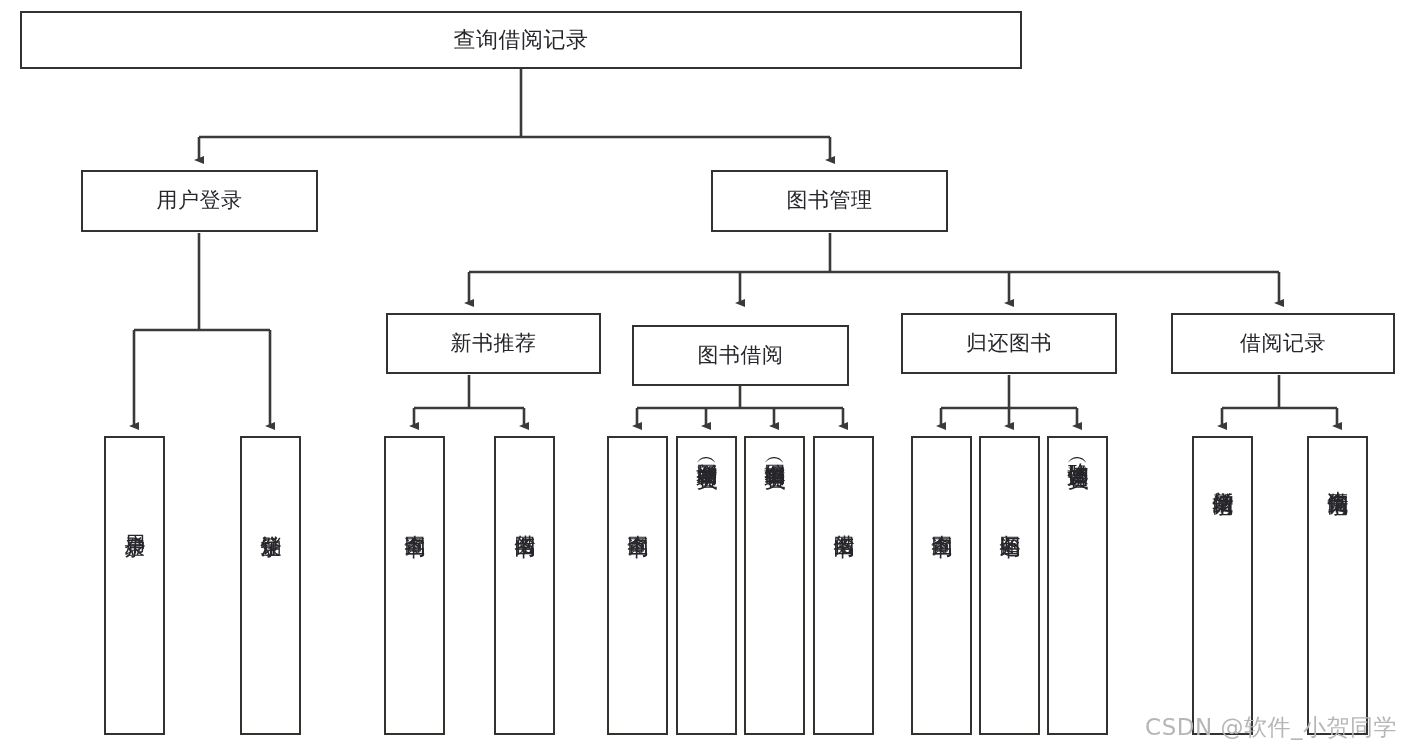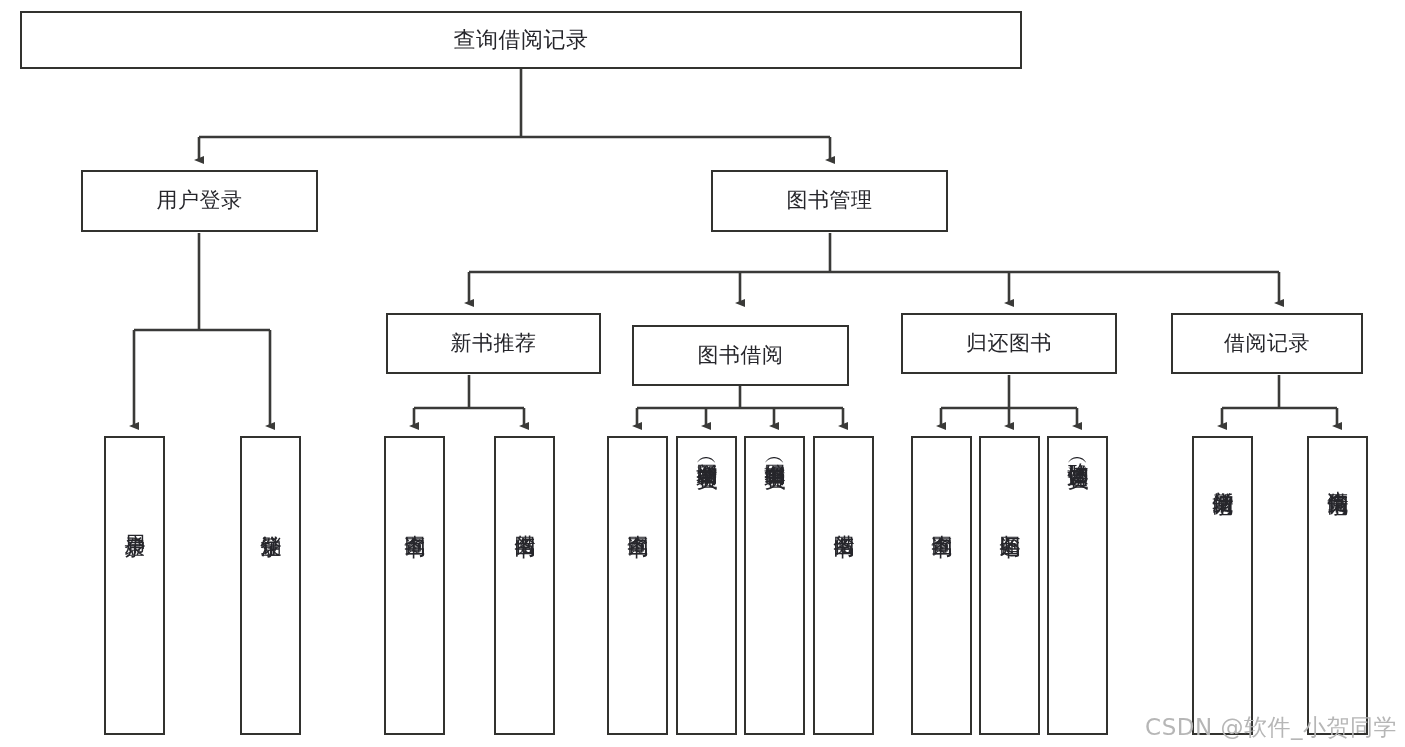--- a/index.html
+++ b/index.html
@@ -146,21 +146,21 @@
 
   <div class="node horiz" style="left:362px; top:313px; width:215px; height:61px;margin-left:24px;">
     <span>新书推荐</span>
   </div>
   <div class="node horiz" style="left:632px; top:313px; width:217px; height:61px;margin-top:12px;">
     <span>图书借阅</span>
   </div>
   <div class="node horiz" style="left:901px; top:313px; width:216px; height:61px;">
     <span>归还图书</span>
   </div>
-  <div class="node horiz" style="left:1171px; top:313px; width:192px; height:61px;">
+  <div class="node horiz" style="left:1171px; top:313px; width:224px; height:61px;">
     <span>借阅记录</span>
   </div>
 
   <div class="node leaf leaf-short" style="left:104px; top:436px; width:61px; height:299px;">
     <span class="vtext">用户登录</span>
   </div>
   <div class="node leaf leaf-short" style="left:240px; top:436px; width:61px; height:299px;">
     <span class="vtext">注销登录</span>
   </div>
 

